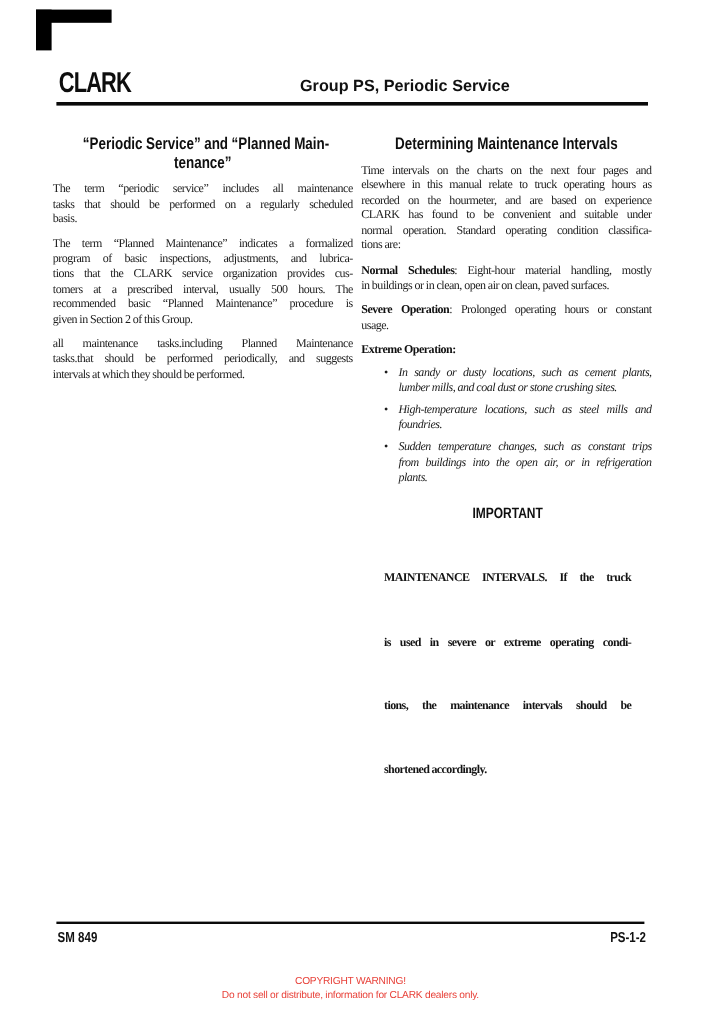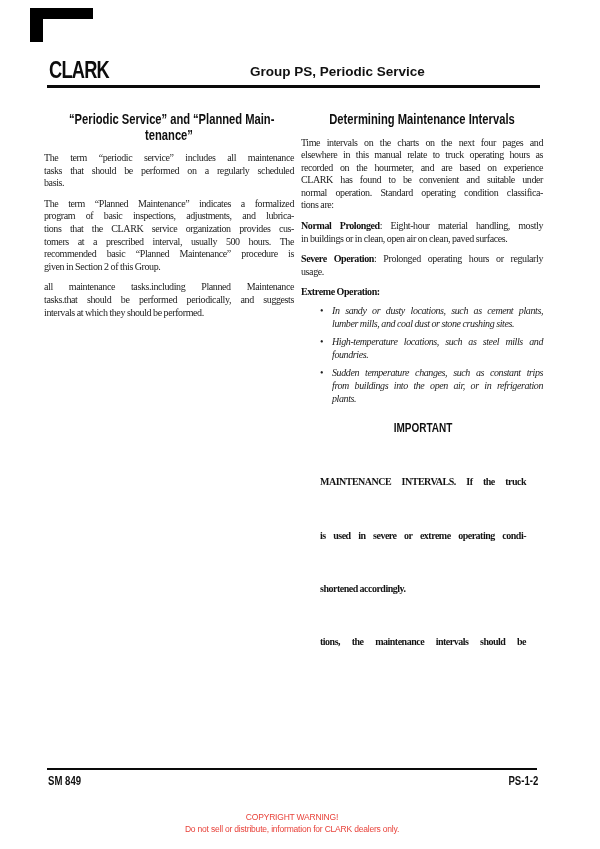--- a/index.html
+++ b/index.html
@@ -115,26 +115,26 @@
     <div class="para">
         <div class="tl">Time intervals on the charts on the next four pages and</div>
         <div class="tl">elsewhere in this manual relate to truck operating hours as</div>
         <div class="tl">recorded on the hourmeter, and are based on experience</div>
         <div class="tl">CLARK has found to be convenient and suitable under</div>
         <div class="tl">normal operation. Standard operating condition classifica-</div>
         <div class="tl tl-last">tions are:</div>
       </div>
 
     <div class="para">
-      <div class="tl"><b>Normal Prolonged</b><span>: Eight-hour material handling, mostly</span></div>
+      <div class="tl"><b>Normal Schedules</b><span>: Eight-hour material handling, mostly</span></div>
       <div class="tl tl-last">in buildings or in clean, open air on clean, paved surfaces.</div>
     </div>
 
     <div class="para">
-      <div class="tl"><b>Severe Operation</b><span>: Prolonged operating hours or regularly</span></div>
+      <div class="tl"><b>Severe Operation</b><span>: Prolonged operating hours or constant</span></div>
       <div class="tl tl-last">usage.</div>
     </div>
 
     <div class="para" style="margin-bottom:6px;">
       <div class="tl tl-last"><b>Extreme Operation:</b></div>
     </div>
 
     <div>
       <div class="bullet">
         <span class="dot">•</span>
@@ -158,22 +158,22 @@
             <div class="tl tl-last">plants.</div>
           </div>
       </div>
     </div>
 
     <div class="important">
       <div class="imp-head">IMPORTANT</div>
       <div class="imp-body">
           <div class="tl">MAINTENANCE INTERVALS. If the truck</div>
           <div class="tl">is used in severe or extreme operating condi-</div>
+          <div class="tl">tions, the maintenance intervals should be</div>
           <div class="tl tl-last">shortened accordingly.</div>
-          <div class="tl">tions, the maintenance intervals should be</div>
         </div>
     </div>
   </div>
 
   <div class="frule"></div>
   <div class="fleft">SM 849</div>
   <div class="fright">PS-1-2</div>
 
   <div class="copyright">
     <div>COPYRIGHT WARNING!</div>

